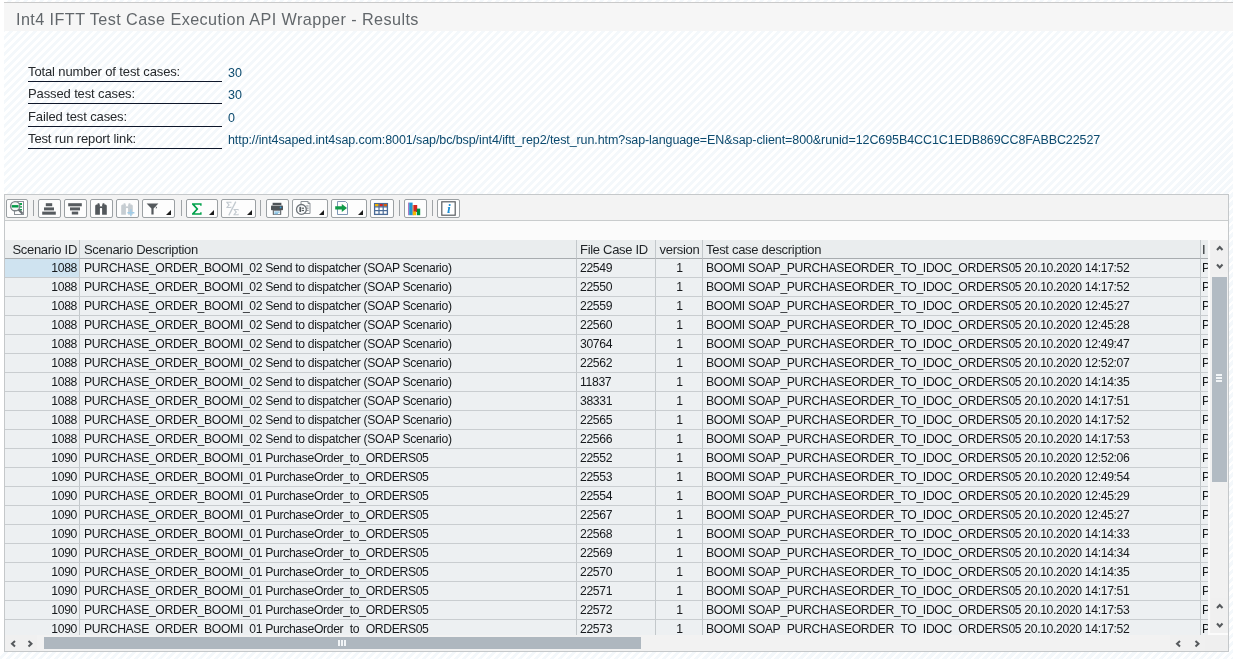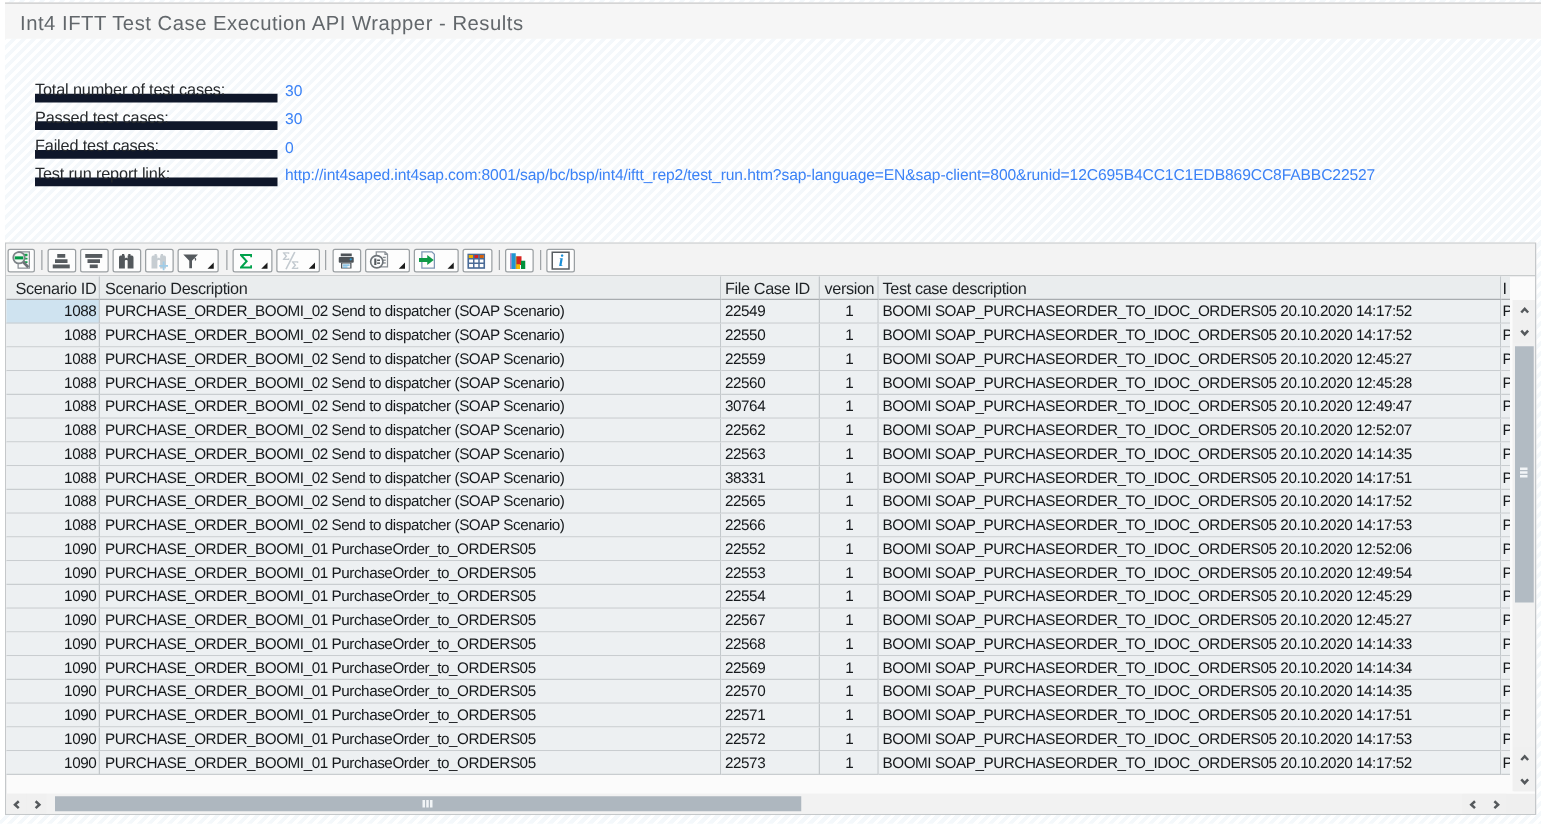--- a/index.html
+++ b/index.html
@@ -5,36 +5,36 @@
 html,body { width:1233px; height:659px; overflow:hidden; background:#ffffff;
   font-family:"Liberation Sans", sans-serif; }
 .abs { position:absolute; }
 #hatch { left:0; top:0; width:1233px; height:659px;
   background:repeating-linear-gradient(135deg,#f4f8fb 0 3px,#ffffff 3px 5.66px); }
 #lstrip { left:0; top:0; width:4px; height:652px; background:#ffffff; }
 #titlebar { left:4px; top:2px; width:1229px; height:29px; background:#f6f6f6;
   border-top:1px solid #cacaca; }
 #title { left:12px; top:6.5px; font-size:16.2px; color:#62676b; letter-spacing:0.42px; }
 .lbl { left:28px; width:194px; height:22px; font-size:13px; letter-spacing:-0.12px; color:#26292c;
-  border-bottom:7px solid #0f172a; padding-top:4px; line-height:15px; }
-.val { left:228px; font-size:12.5px; color:#3b82f6; line-height:15px; }
+  border-bottom:1px solid #0f172a; padding-top:4px; line-height:15px; }
+.val { left:228px; font-size:12.5px; color:#0c4a6e; line-height:15px; }
 .url { letter-spacing:-0.09px; }
 #grid { left:4px; top:194px; width:1225px; height:458px; background:#fbfbfb;
   border:1px solid #c5c8ca; }
 #tbar { position:absolute; left:0; top:0; width:1223px; height:26px; background:#f3f3f3;
   border-bottom:1px solid #c9cccd; }
 .tbtn { position:absolute; top:4px; height:19px; background:#fdfdfd;
   border:1px solid #9ba0a3; border-radius:2px; display:flex; align-items:center;
   justify-content:flex-start; padding-left:2px; }
 .tbtn svg { flex:0 0 auto; }
 .mArr { position:absolute; right:3px; bottom:2px; width:0; height:0;
   border-left:5px solid transparent; border-bottom:5px solid #1b1b1b; }
 .tsep { position:absolute; top:5px; width:1px; height:16px; background:#9fa3a6; }
 #tblwrap { position:absolute; left:0; top:26px; width:1203px; height:414px; overflow:hidden; }
-table { border-collapse:separate; border-spacing:0; table-layout:fixed; width:1203px; }
+table { border-collapse:separate; border-spacing:0; table-layout:fixed; width:1203px;margin-top:19px; }
 td, th { font-size:12.2px; font-weight:normal; height:19px; padding:0 3px;
   border-right:1px solid #c3c8cb; border-bottom:1px solid #c9cdd0;
   white-space:nowrap; overflow:hidden; color:#16191c; letter-spacing:-0.35px; }
 th { background:#eaedee; border-bottom:1px solid #a8acaf; text-align:left;
   color:#1f2326; font-size:13px; letter-spacing:-0.3px; }
 td { background:#edf0f2; }
 col.w1 { width:75px; } col.w2 { width:497px; } col.w3 { width:79px; }
 col.w4 { width:47px; } col.w5 { width:498px; } col.w6 { width:30px; }
 .c1, th.h1 { text-align:right; padding-right:2px; }
 .c2, th.h2 { padding-left:4px; }
@@ -256,21 +256,21 @@
             <td class="c1">1088</td>
             <td class="c2">PURCHASE_ORDER_BOOMI_02 Send to dispatcher (SOAP Scenario)</td>
             <td class="c3">22562</td>
             <td class="c4">1</td>
             <td class="c5">BOOMI SOAP_PURCHASEORDER_TO_IDOC_ORDERS05 20.10.2020 12:52:07</td>
             <td class="c6">P</td>
           </tr>
 <tr>
             <td class="c1">1088</td>
             <td class="c2">PURCHASE_ORDER_BOOMI_02 Send to dispatcher (SOAP Scenario)</td>
-            <td class="c3">22563</td>
+            <td class="c3">11837</td>
             <td class="c4">1</td>
             <td class="c5">BOOMI SOAP_PURCHASEORDER_TO_IDOC_ORDERS05 20.10.2020 14:14:35</td>
             <td class="c6">P</td>
           </tr>
 <tr>
             <td class="c1">1088</td>
             <td class="c2">PURCHASE_ORDER_BOOMI_02 Send to dispatcher (SOAP Scenario)</td>
             <td class="c3">38331</td>
             <td class="c4">1</td>
             <td class="c5">BOOMI SOAP_PURCHASEORDER_TO_IDOC_ORDERS05 20.10.2020 14:17:51</td>

